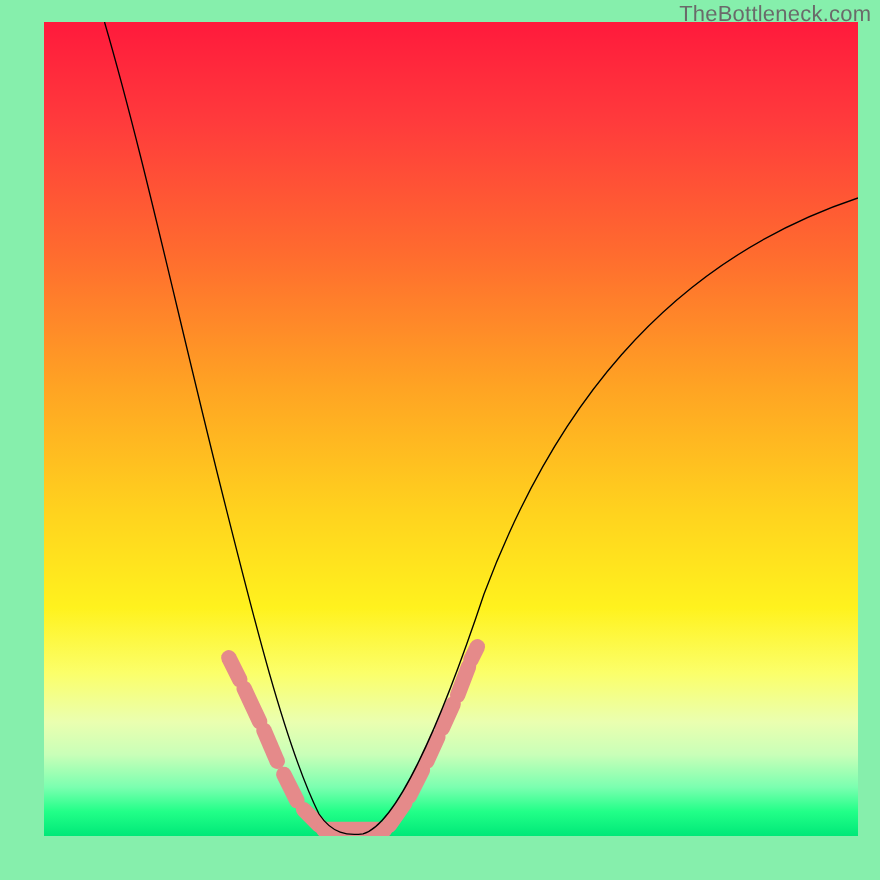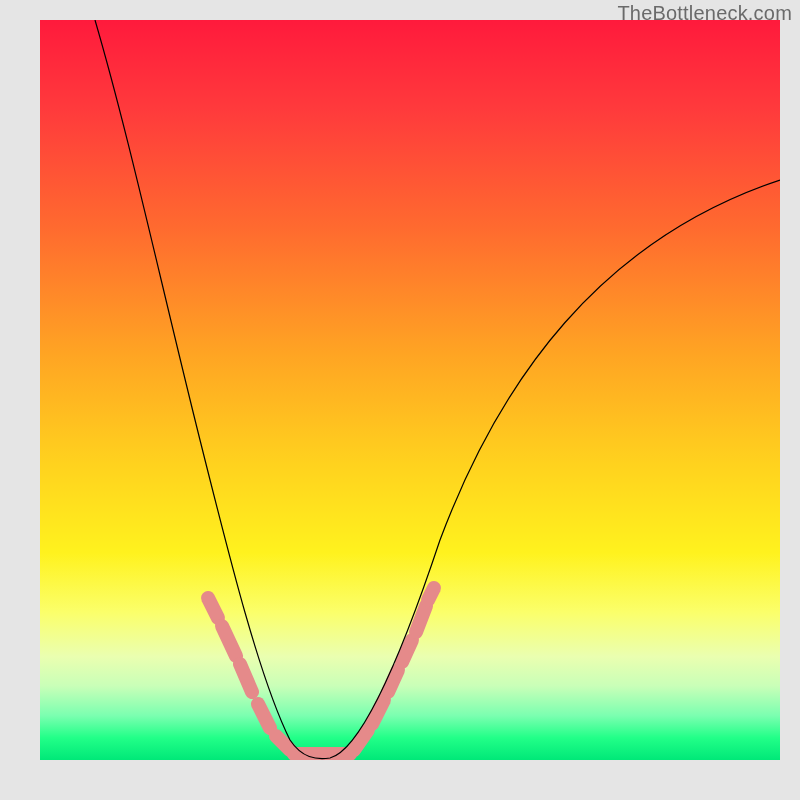--- a/index.html
+++ b/index.html
@@ -8,21 +8,21 @@
     width: 800px;
     height: 800px;
     background: #000;
     font-family: Arial, Helvetica, sans-serif;
     overflow: hidden;
   }
   .stage {
     position: relative;
     width: 800px;
     height: 800px;
-    background: #e5e5e5;
+    background: #86efac;
   }
   .plot {
     position: absolute;
     left: 40px;
     top: 20px;
     width: 740px;
     height: 740px;
     background: linear-gradient(to bottom,
       #ff1a3c 0%,
       #ff3a3c 12%,

